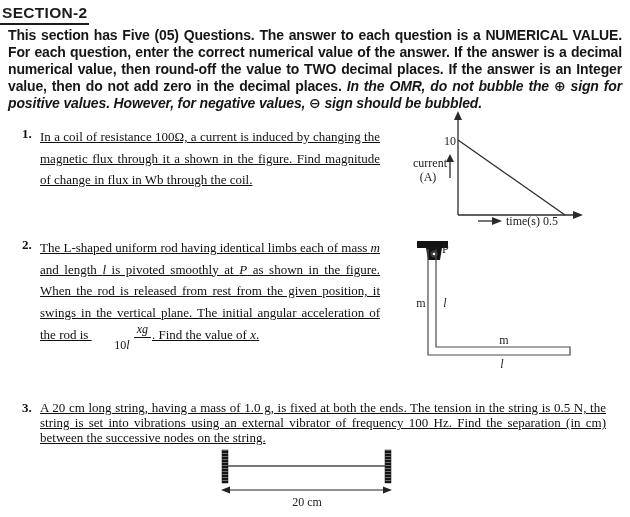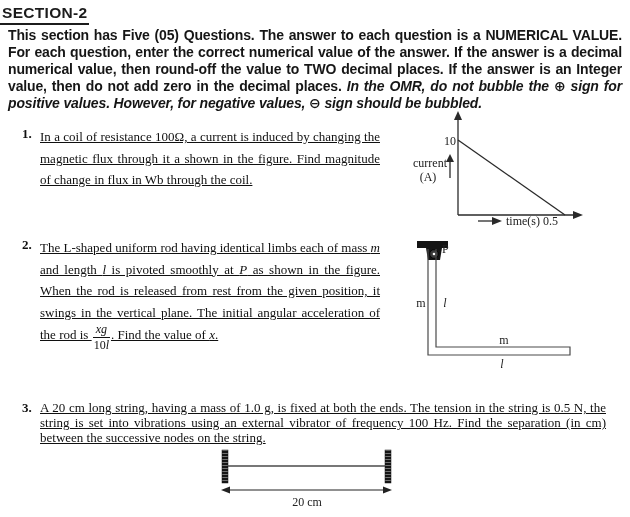--- a/index.html
+++ b/index.html
@@ -50,21 +50,21 @@
   #q3 .qtext { width: 566px; line-height: 15px; }
   .it { font-style: italic; }
   .frac {
     display: inline-block;
     text-align: center;
     vertical-align: -0.85em;
     line-height: 1.1;
     font-size: 12px;
     padding: 0 1px;
   }
-  .frac .num { display: block; border-bottom: 1px solid #111; padding: 0 3px 1px 3px; }
+  .frac .num { display: block; border-bottom: 1px solid #111; padding: 0 3px 1px 3px; margin-left: 41px; }
   .frac .den { display: block; padding-top: 1px; }
   .fig { position: absolute; }
   #fig1 { left: 404px; top: 110px; }
   #fig2 { left: 405px; top: 235px; }
   #fig3 { left: 216px; top: 448px; }
   svg text { font-family: "Liberation Serif", "DejaVu Serif", serif; font-size: 12px; fill: #222; }
 </style>
 </head>
 <body>
 

